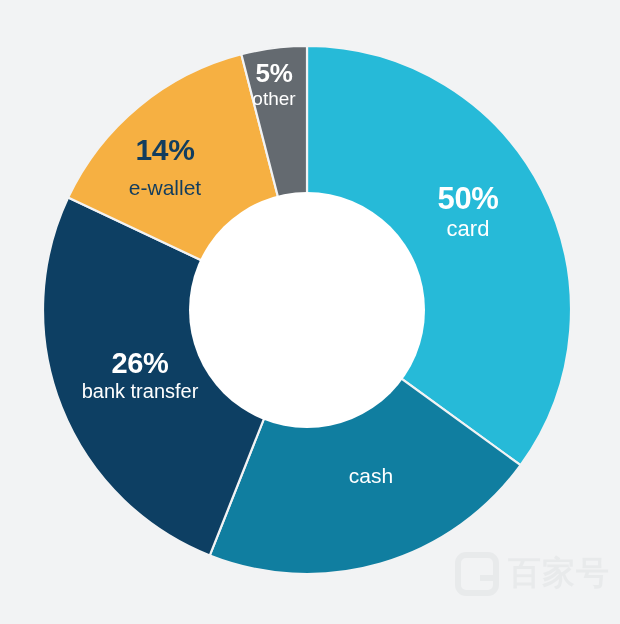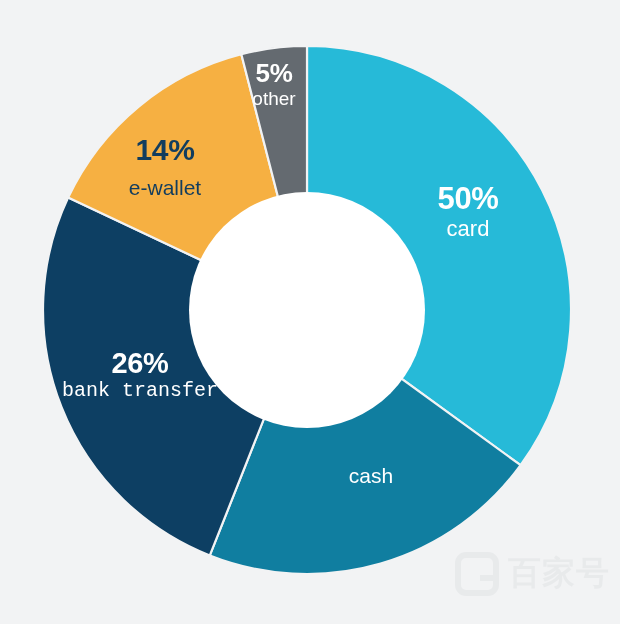--- a/index.html
+++ b/index.html
@@ -53,21 +53,21 @@
     display: block;
     font-weight: normal;
     text-align: center;
   }
   
   .lbl-card .slice-value   { font-size: 31px; }
   .lbl-card .slice-name    { font-size: 22px; margin-top: 3px; }
   .lbl-cash .slice-value   { font-size: 29px; }
   .lbl-cash .slice-name    { font-size: 21px; margin-top: 3px; }
   .lbl-bank .slice-value   { font-size: 29px; }
-  .lbl-bank .slice-name    { font-size: 20px; margin-top: 3px; font-family: Liberation Mono, monospace; }
+  .lbl-bank .slice-name    { font-size: 20px; margin-top: 3px; }
   .lbl-ewallet .slice-value{ font-size: 30px; }
   .lbl-ewallet .slice-name { font-size: 21px; margin-top: 12px; }
   .lbl-other .slice-value  { font-size: 26px; }
   .lbl-other .slice-name   { font-size: 19px; margin-top: 2px; }
 
   #watermark {
     position: absolute;
     right: 10px;
     bottom: 28px;
     display: flex;

